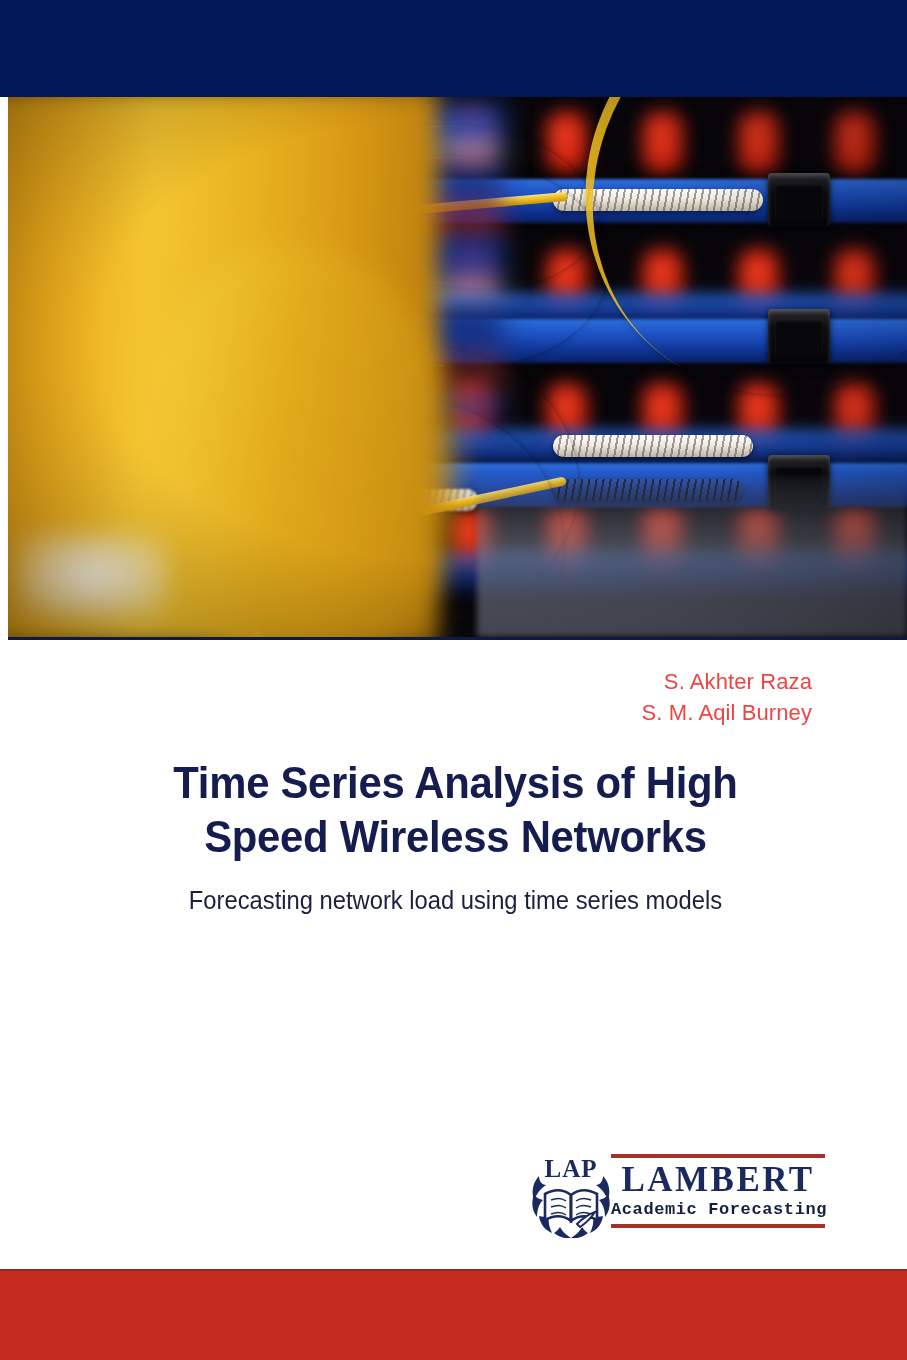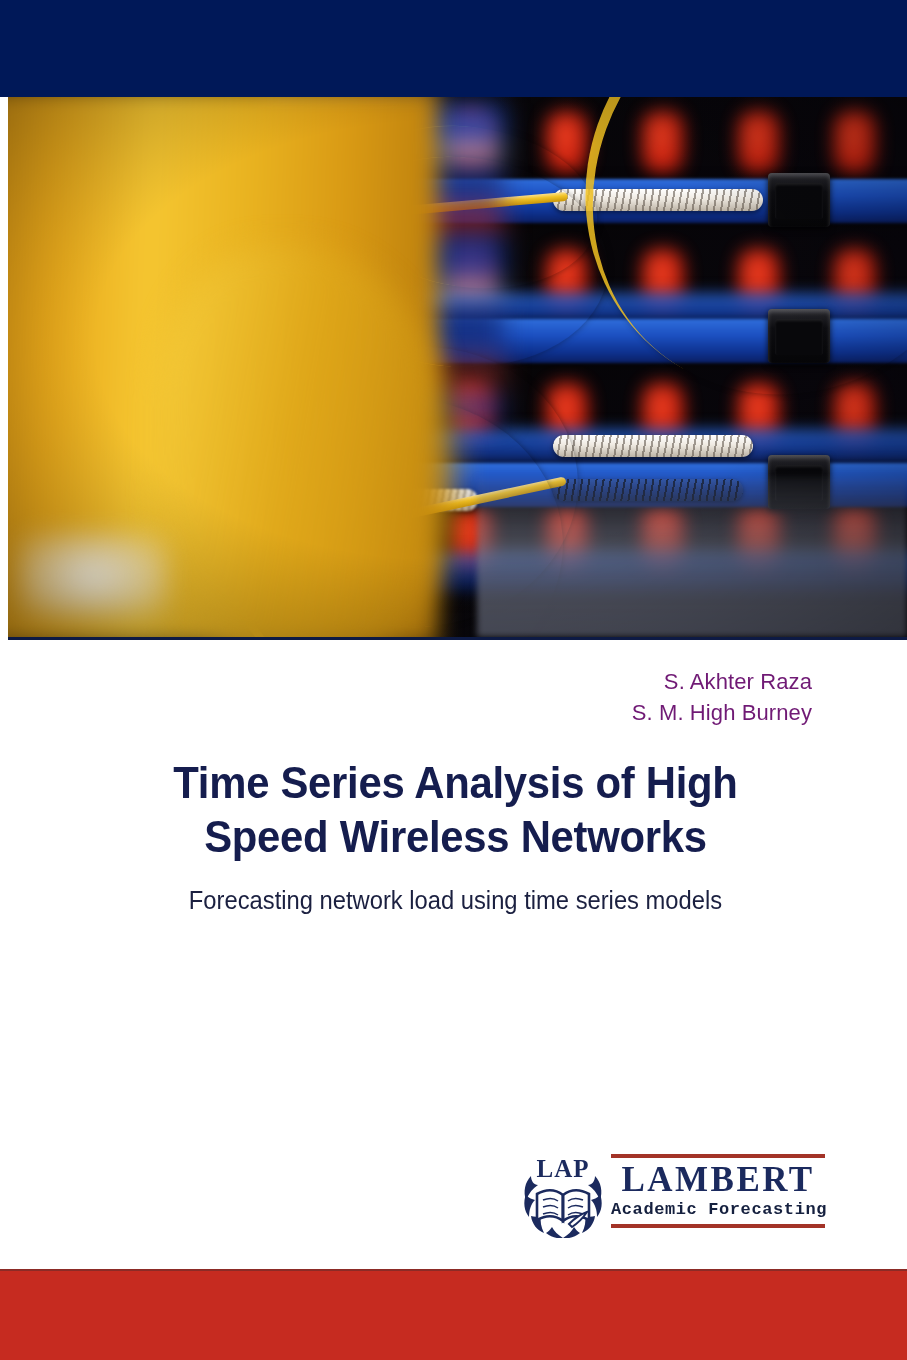--- a/index.html
+++ b/index.html
@@ -154,21 +154,21 @@
     position:absolute; inset:0;
     background:radial-gradient(ellipse at 48% 45%, rgba(0,0,0,0) 52%, rgba(0,0,0,.38) 100%);
   }
 
   
   .authors {
     position:absolute;
     right:95px; top:666px;
     width:760px;
     text-align:right;
-    color:#701a75;
+    color:#ef4444;
     font-size:22px;
     line-height:31px;
     letter-spacing:.1px;
   }
   .author-line { display:block; }
 
   .title {
     position:absolute;
     left:98px; top:756px;
     width:715px;
@@ -195,21 +195,21 @@
     transform:scaleX(.95);
     transform-origin:center top;
   }
 
   
   .logo {
     position:absolute;
     left:513px; top:1148px;
     width:312px; height:92px;
   }
-  .logo-mark { position:absolute; left:4px; top:2px; width:92px; height:88px; }
+  .logo-mark { position:absolute; left:12px; top:2px; width:92px; height:88px; }
   .logo-text { position:absolute; left:98px; top:6px; width:214px; }
 
   .rule {
     height:4px; background:#a33327; width:100%;
   }
   .rule.top { margin-bottom:3px; }
   .rule.bottom { margin-top:3px; }
 
   .lambert {
     color:#1b2a5e;
@@ -317,21 +317,21 @@
       <div class="yellow-mass2"></div>
       <div class="whiteblob"></div>
 
       <div class="bottom-glass"></div>
       <div class="vignette"></div>
     </div>
   </div>
 
   <div class="authors">
     <span class="author-line">S. Akhter Raza</span>
-    <span class="author-line">S. M. High Burney</span>
+    <span class="author-line">S. M. Aqil Burney</span>
   </div>
 
   <div class="title">
     <div>Time Series Analysis of High</div>
     <div>Speed Wireless Networks</div>
   </div>
 
   <div class="subtitle">Forecasting network load using time series models</div>
 
   <div class="logo">

